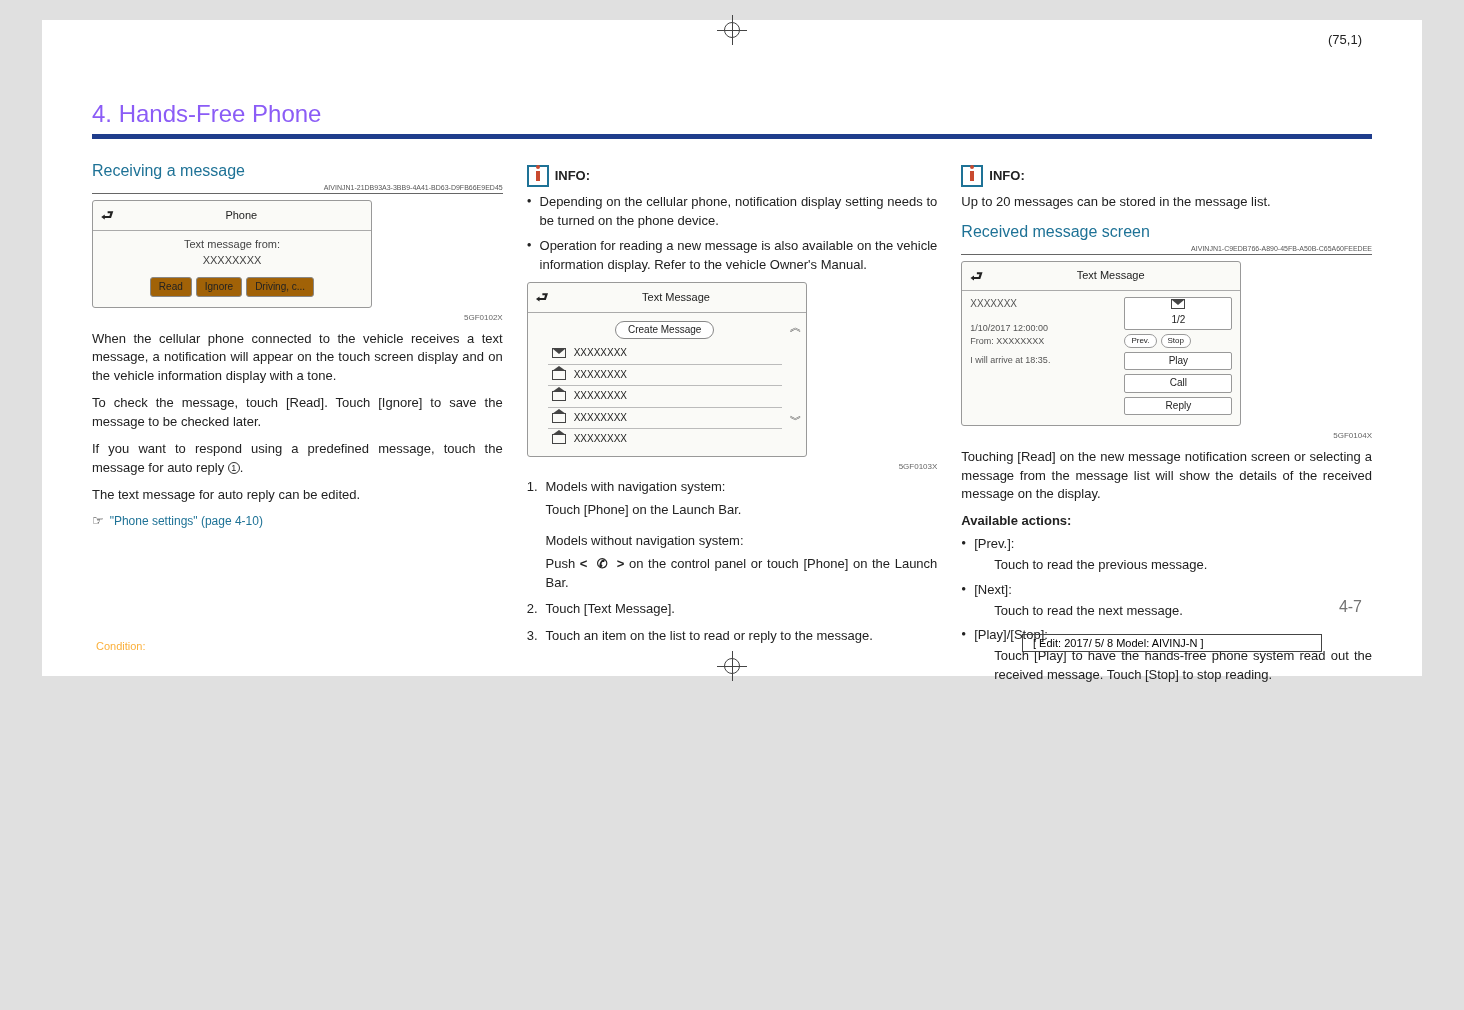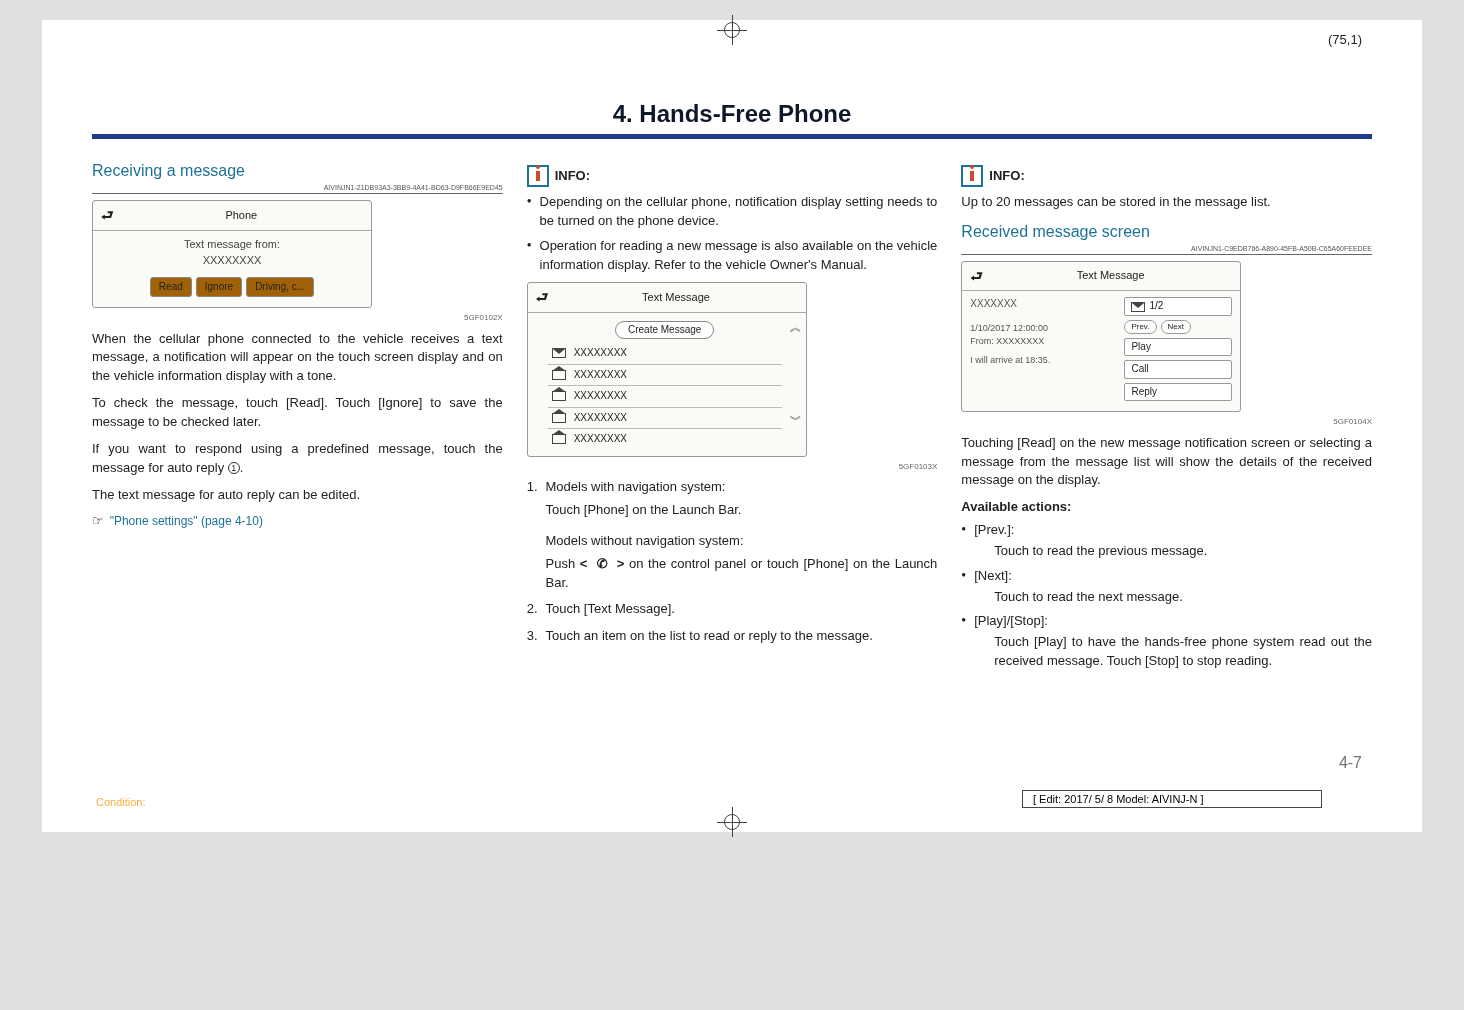--- a/index.html
+++ b/index.html
@@ -7,21 +7,21 @@
       background: #e0e0e0;
       font-family: Arial, Helvetica, sans-serif;
       width: 1464px;
       height: 1010px;
       position: relative;
       overflow: hidden;
     }
     .page {
       background: #ffffff;
       width: 1380px;
-      height: 812px;
+      height: 656px;
       margin: 20px auto;
       position: relative;
       padding: 80px 50px 30px 50px;
     }
     .crop-top, .crop-bottom {
       position: absolute;
       left: 50%;
       transform: translateX(-50%);
       width: 40px;
       height: 40px;
@@ -45,23 +45,23 @@
     }
     .page-coord {
       position: absolute;
       top: 12px;
       right: 60px;
       font-size: 13px;
       color: #222;
     }
     .chapter-title {
       font-size: 24px;
-      font-weight: bold;
-      color: #0f172a;
-      text-align: center;
+      font-weight: normal;
+      color: #8b5cf6;
+      text-align: left;
       margin-bottom: 6px;
     }
     .blue-rule {
       height: 5px;
       background: #1f3d8c;
       margin-bottom: 20px;
     }
     .columns {
       display: flex;
       gap: 24px;
@@ -297,20 +297,21 @@
     }
     .ss-pill {
       border: 1px solid #999;
       border-radius: 2px;
       font-size: 10px;
       padding: 1px 6px;
       background: #fff;
       display: flex;
       align-items: center;
       gap: 4px;
+      flex-direction: column;
     }
     .ss-pill-row {
       display: flex;
       gap: 4px;
     }
     .ss-pill-small {
       border: 1px solid #999;
       border-radius: 8px;
       font-size: 8px;
       padding: 0 6px;
@@ -503,21 +504,21 @@
             <div>From: XXXXXXXX</div>
             <div style="margin-top:6px;">I will arrive at 18:35.</div>
           </div>
           <div class="ss-msg-right">
             <div class="ss-pill">
                 <span class="msg-icon-closed"></span>
                 <span>1/2</span>
               </div>
             <div class="ss-pill-row">
               <span class="ss-pill-small">Prev.</span>
-              <span class="ss-pill-small">Next</span>
+              <span class="ss-pill-small">Stop</span>
             </div>
             <div class="ss-pill">Play</div>
             <div class="ss-pill">Call</div>
             <div class="ss-pill">Reply</div>
           </div>
         </div>
       </div>
       <div class="img-ref">5GF0104X</div>
 
       <p class="para">Touching [Read] on the new message notification screen or selecting a message from the message list will show the details of the received message on the display.</p>

